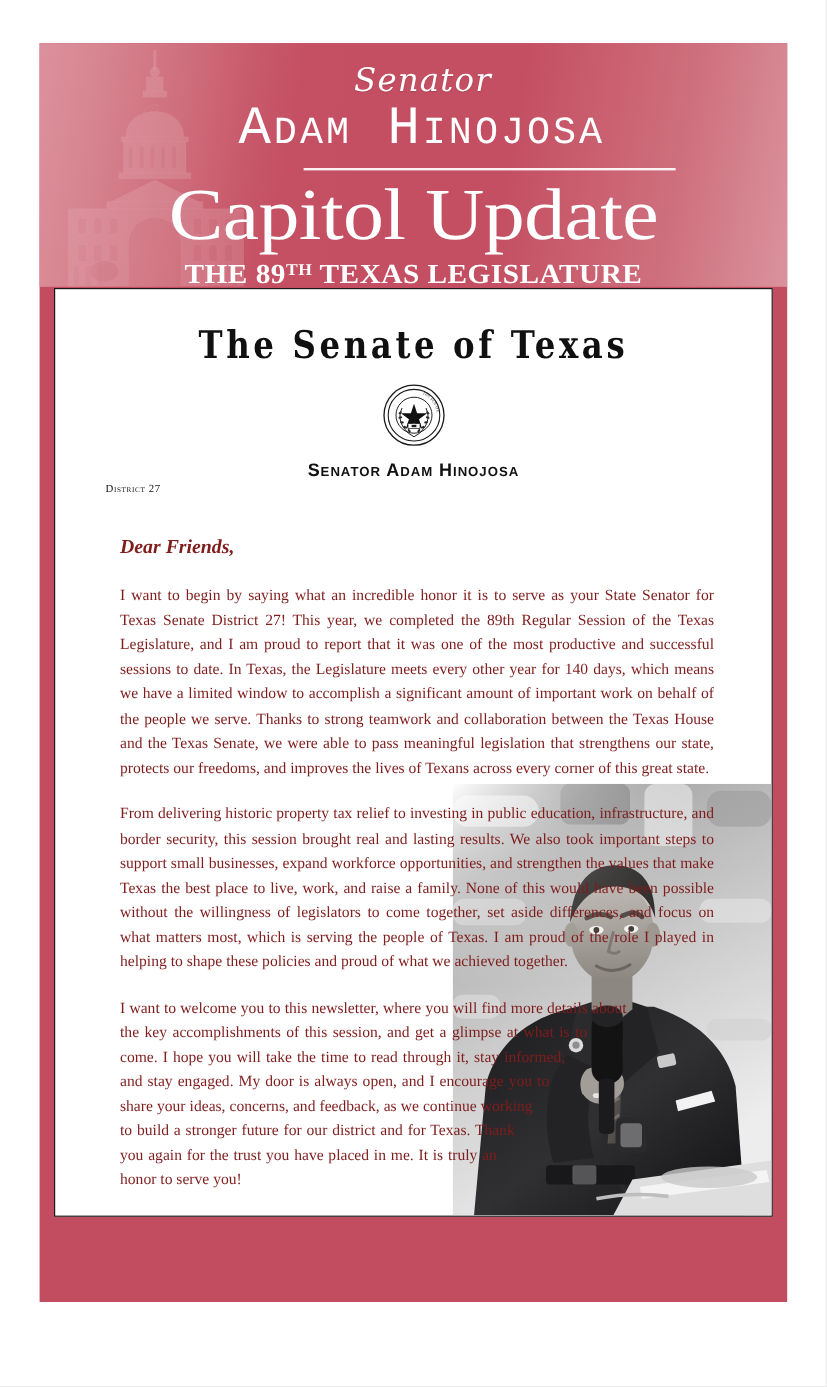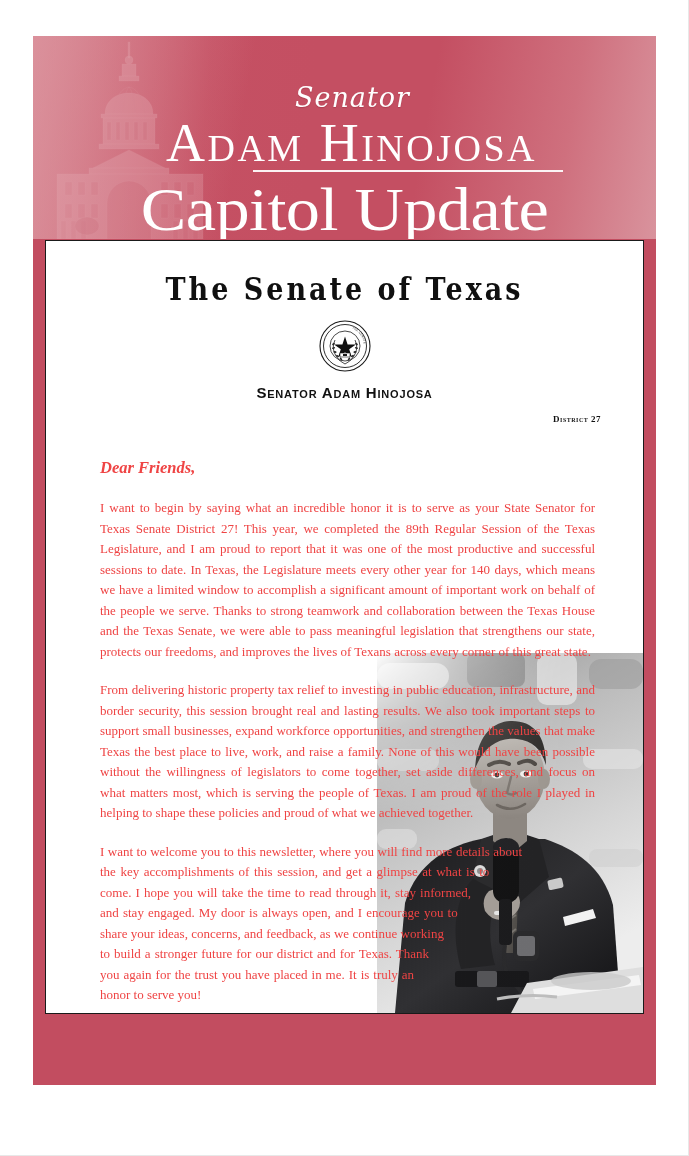--- a/index.html
+++ b/index.html
@@ -63,38 +63,37 @@
     left: 0; top: 0; width: 623px; height: 203px;
     background: linear-gradient(95deg, rgba(220,150,160,.55) 0%, rgba(205,95,110,.08) 28%, rgba(196,79,98,0) 45%);
     pointer-events: none;
   }
 
   #banner-text {
     position: absolute;
     left: 0; top: 0; width: 623px; height: 203px;
     text-align: center;
     color: #ffffff;
-    margin-top: 30px;
   }
 
   .b-senator {
     position: absolute;
     left: 0; right: 0; top: 16px;
     font-family: "DejaVu Serif", serif;
     font-style: italic;
     font-size: 27px;
     letter-spacing: 1px;
     text-shadow: 0 1px 1px rgba(120,30,45,.30);
     margin-left: 16px;
   }
   .b-name {
     position: absolute;
     left: 0; right: 0; top: 46px;
-    font-family: Liberation Serif, serif;
-    font-size: 54px;
+    font-family: Liberation Mono, monospace;
+    font-size: 45px;
     font-variant: small-caps;
     letter-spacing: 2.5px;
     white-space: nowrap;
     margin-left: 14px;
   }
   .b-rule {
     position: absolute;
     top: 104px;
     left: 220px;
     width: 310px;
@@ -176,34 +175,34 @@
     text-align: center;
     margin-top: 12px;
     font-family: Liberation Sans, sans-serif;
     font-variant: small-caps;
     font-weight: bold;
     font-size: 15px;
     letter-spacing: .8px;
     color: #111;
   }
   .lh-dist {
-    text-align: right;
-    margin-top: 13px;
+    text-align: left;
+    margin-top: 1px;
     font-family: "Liberation Serif", serif;
     font-variant: small-caps;
-    font-weight: bold;
+    font-weight: normal;
     font-size: 9px;
     letter-spacing: .5px;
     color: #111;
   }
 
   
   #letter {
     margin-top: 34px;
-    color: #ef4444;
+    color: #7f1d1d;
   }
   .salutation {
     font-family: "Liberation Serif", serif;
     font-style: italic;
     font-weight: bold;
     font-size: 16.5px;
     margin: 0 0 20px 12px;
   }
   .para {
     font-family: "Liberation Serif", serif;

